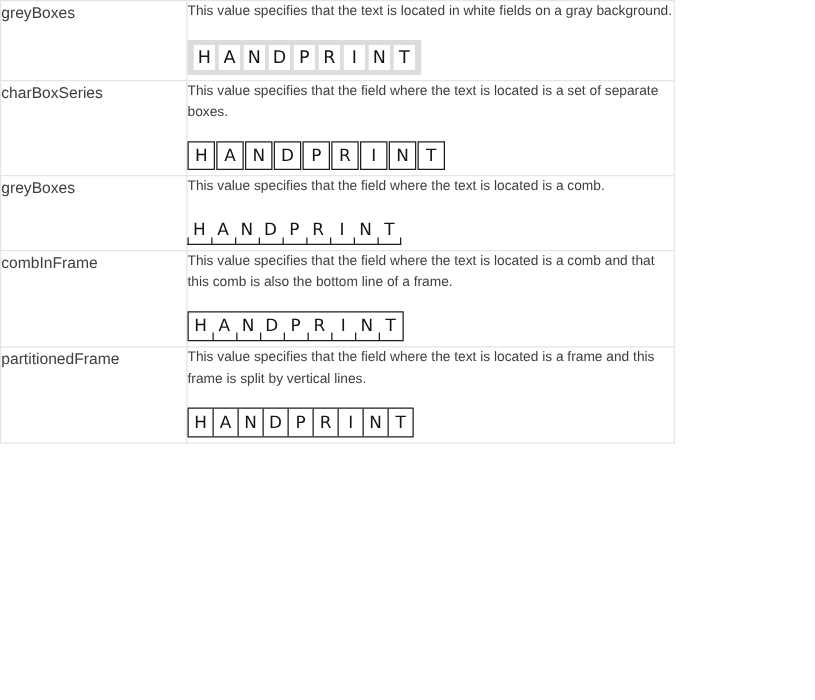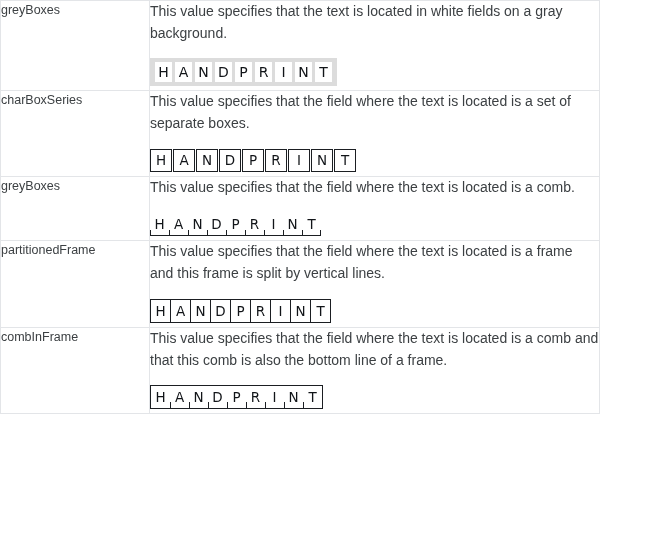--- a/index.html
+++ b/index.html
@@ -9,40 +9,40 @@
   }
   body {
     width: 652px;
     height: 560px;
     font-family: "Liberation Sans", sans-serif;
     color: #32363b;
     overflow: hidden;
   }
   table.doc-table {
     border-collapse: collapse;
-    width: 600px;
+    width: 540px;
     table-layout: fixed;
   }
   table.doc-table td {
     border: 1px solid #e3e5e8;
     vertical-align: top;
     padding: 0;
   }
   td.name-cell {
     width: 148px;
     padding: 14px 12px 14px 16px;
     font-size: 12.5px;
     line-height: 1.45;
     color: #3c4043;
   }
   td.desc-cell {
     padding: 14px 16px 16px 18px;
   }
   .desc-text {
-    font-size: 14px;
+    font-size: 11px;
     line-height: 1.55;
     color: #3c4043;
     margin: 0 0 6px 0;
   }
   .sample-wrap {
     margin-top: 14px;
     margin-bottom: 4px;
   }
 
   
@@ -244,45 +244,45 @@
               <span class="cell">N</span>
               <span class="cell last">T</span>
             </span>
             <span class="underline"></span>
           </span>
         </div>
       </td>
     </tr>
 
     <tr>
-      <td class="name-cell">partitionedFrame</td>
-      <td class="desc-cell">
-        <p class="desc-text">This value specifies that the field where the text is located is a frame and this frame is split by vertical lines.</p>
-        <div class="sample-wrap">
-          <span class="part-frame">
+      <td class="name-cell">combInFrame</td>
+      <td class="desc-cell">
+        <p class="desc-text">This value specifies that the field where the text is located is a comb and that this comb is also the bottom line of a frame.</p>
+        <div class="sample-wrap">
+          <span class="comb-frame">
             <span class="cell">H</span>
             <span class="cell">A</span>
             <span class="cell">N</span>
             <span class="cell">D</span>
             <span class="cell">P</span>
             <span class="cell">R</span>
             <span class="cell">I</span>
             <span class="cell">N</span>
             <span class="cell">T</span>
           </span>
         </div>
       </td>
     </tr>
 
     <tr>
-      <td class="name-cell">combInFrame</td>
-      <td class="desc-cell">
-        <p class="desc-text">This value specifies that the field where the text is located is a comb and that this comb is also the bottom line of a frame.</p>
-        <div class="sample-wrap">
-          <span class="comb-frame">
+      <td class="name-cell">partitionedFrame</td>
+      <td class="desc-cell">
+        <p class="desc-text">This value specifies that the field where the text is located is a frame and this frame is split by vertical lines.</p>
+        <div class="sample-wrap">
+          <span class="part-frame">
             <span class="cell">H</span>
             <span class="cell">A</span>
             <span class="cell">N</span>
             <span class="cell">D</span>
             <span class="cell">P</span>
             <span class="cell">R</span>
             <span class="cell">I</span>
             <span class="cell">N</span>
             <span class="cell">T</span>
           </span>

